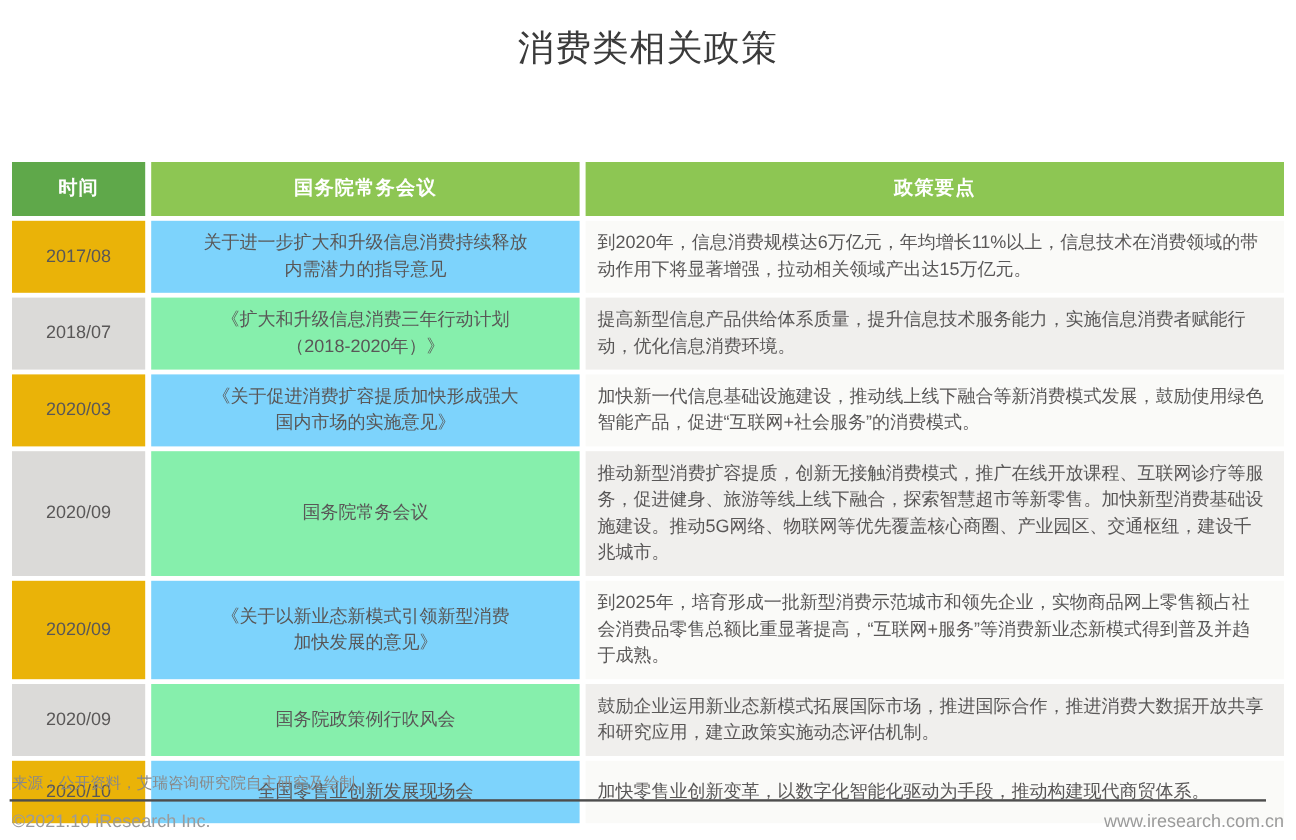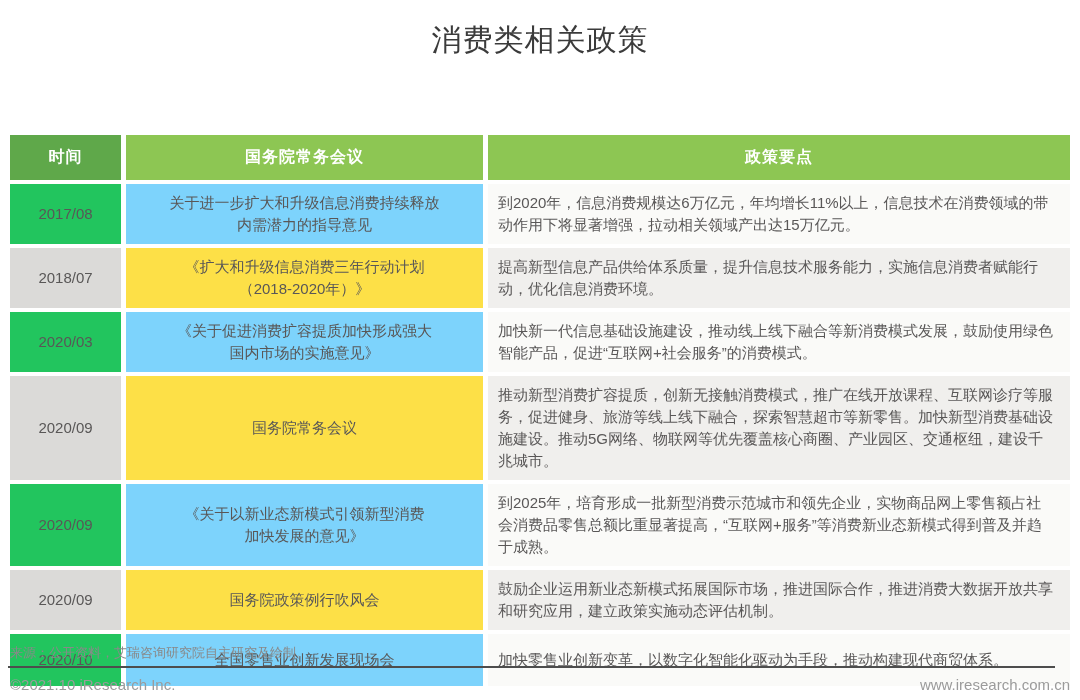--- a/index.html
+++ b/index.html
@@ -47,25 +47,25 @@
     padding: 6px 8px;
     box-sizing: border-box;
   }
   .cell.meeting { white-space: pre-line; }
   .cell.policy {
     justify-content: flex-start;
     text-align: left;
     padding: 8px 14px 8px 10px;
   }
   
-  .row-odd  .cell.time    { background: #22c55e; }
+  .row-odd  .cell.time    { background: #eab308; }
   .row-odd  .cell.meeting { background: #7dd3fc; }
   .row-odd  .cell.policy  { background: #fafaf8; }
   .row-even .cell.time    { background: #dbdad8; }
-  .row-even .cell.meeting { background: #fde047; }
+  .row-even .cell.meeting { background: #86efac; }
   .row-even .cell.policy  { background: #f0efed; }
   .row-wrap { display: contents; }
   .source-note {
     position: absolute;
     left: 10px; top: 644px;
     font-size: 13px;
     color: #898989;
   }
   .footer-rule {
     position: absolute;

